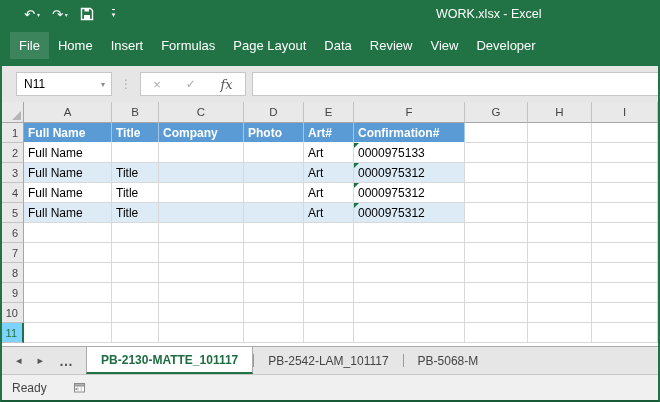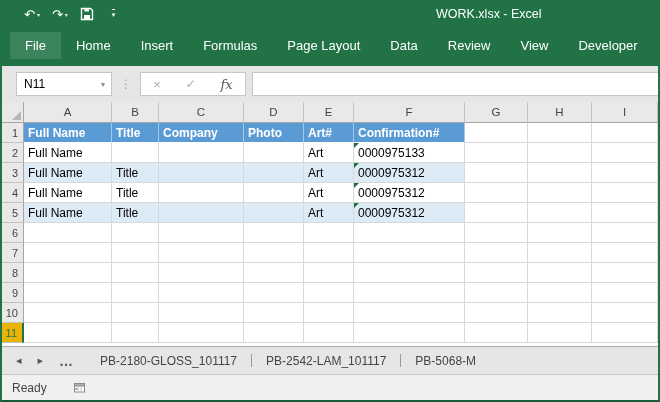--- a/index.html
+++ b/index.html
@@ -10,21 +10,21 @@
   .titlebar{height:28px;background:#217346;position:relative;display:flex;align-items:center;flex:0 0 auto;}
   .qat{display:flex;align-items:center;gap:4px;padding-left:18px;color:#fff;}
   .qat-btn{display:flex;align-items:center;gap:2px;padding:1px 4px;cursor:default;}
   .qat-glyph{font-size:13px;line-height:13px;color:#fff;}
   .mini-caret{font-size:6px;color:#dfeee6;}
   .overline-caret{font-size:7px;color:#fff;border-top:1px solid #fff;padding-top:1px;margin-left:6px;}
   .title{position:absolute;left:434px;top:0;height:28px;display:flex;align-items:center;
     color:#fff;font-size:12.5px;white-space:nowrap;}
   
   .ribbon-tabs{height:34px;background:#217346;display:flex;align-items:center;padding-left:8px;flex:0 0 auto;overflow:hidden;}
-  .rtab{color:#fff;font-size:13px;padding:6px 15px;white-space:nowrap;cursor:default;}
+  .rtab{color:#fff;font-size:13px;padding:6px 9px;white-space:nowrap;cursor:default;}
   .rtab.file{background:rgba(255,255,255,0.12);}
   
   .formula-row{height:40px;box-sizing:border-box;border-top:4px solid #217346;background:#e6e6e6;
     display:flex;align-items:center;flex:0 0 auto;}
   .name-box{width:96px;height:24px;box-sizing:border-box;background:#fff;border:1px solid #c6c6c6;
     margin-left:14px;display:flex;align-items:center;font-size:12px;color:#000;padding-left:7px;}
   .nb-caret{margin-left:auto;padding-right:6px;color:#8a8a8a;font-size:8px;}
   .dots{color:#a9a9a9;font-size:12px;margin:0 8px;}
   .fx-box{width:106px;height:24px;box-sizing:border-box;background:#fff;border:1px solid #c6c6c6;
     display:flex;align-items:center;justify-content:space-around;}
@@ -37,21 +37,21 @@
   .grow{display:flex;height:20px;}
   .ghead{display:flex;height:21px;}
   .corner{width:22px;box-sizing:border-box;background:#e9e9e9;border-right:1px solid #a6a6a6;
     border-bottom:1px solid #a6a6a6;position:relative;flex:0 0 auto;}
   .corner::after{content:"";position:absolute;right:2px;bottom:2px;
     border-bottom:9px solid #b6b6b6;border-left:9px solid transparent;}
   .colh{box-sizing:border-box;background:#e9e9e9;border-right:1px solid #c3c3c3;border-bottom:1px solid #a6a6a6;
     color:#444;font-size:11.5px;display:flex;align-items:center;justify-content:center;flex:0 0 auto;}
   .rowh{width:22px;box-sizing:border-box;background:#e9e9e9;border-right:1px solid #a6a6a6;border-bottom:1px solid #c3c3c3;
     color:#444;font-size:11px;display:flex;align-items:center;justify-content:flex-end;padding-right:5px;flex:0 0 auto;}
-  .rowh.sel{background:#eab308;color:#217346;border-right:2px solid #217346;}
+  .rowh.sel{background:#7dd3fc;color:#217346;border-right:2px solid #217346;}
   .cell{box-sizing:border-box;border-right:1px solid #d8d8d8;border-bottom:1px solid #d8d8d8;
     display:flex;align-items:center;padding-left:4px;white-space:nowrap;overflow:hidden;
     position:relative;color:#000;flex:0 0 auto;background:#fff;}
   .cell.tblh{background:#5B9BD5;color:#fff;font-weight:bold;border-right:1px solid rgba(255,255,255,0.45);border-bottom:1px solid #fff;}
   .cell.band{background:#DDEBF7;}
   .err-tri{position:absolute;left:0;top:0;width:0;height:0;
     border-top:5px solid #1E7145;border-right:5px solid transparent;}
   
   .tabbar{height:28px;background:#e6e6e6;border-top:1px solid #ababab;box-sizing:border-box;
     display:flex;align-items:stretch;flex:0 0 auto;overflow:hidden;}
@@ -271,21 +271,21 @@
       </div>
     </div>
 
   <div class="tabbar">
     <div class="navzone">
       <span class="navarrow">◂</span>
       <span class="navarrow">▸</span>
       <span class="more">…</span>
     </div>
     <div class="sheet-tabs" id="sheetTabs">
-        <span class="stab">PB-2180-GLOSS_101117</span>
+        <span class="stab active">PB-2130-MATTE_101117</span>
         <span class="tsep"></span>
         <span class="stab">PB-2542-LAM_101117</span>
         <span class="tsep"></span>
         <span class="stab">PB-5068-M</span>
       </div>
   </div>
 
   <div class="statusbar">
     <span class="status-mode">Ready</span>
     <span class="macro">

